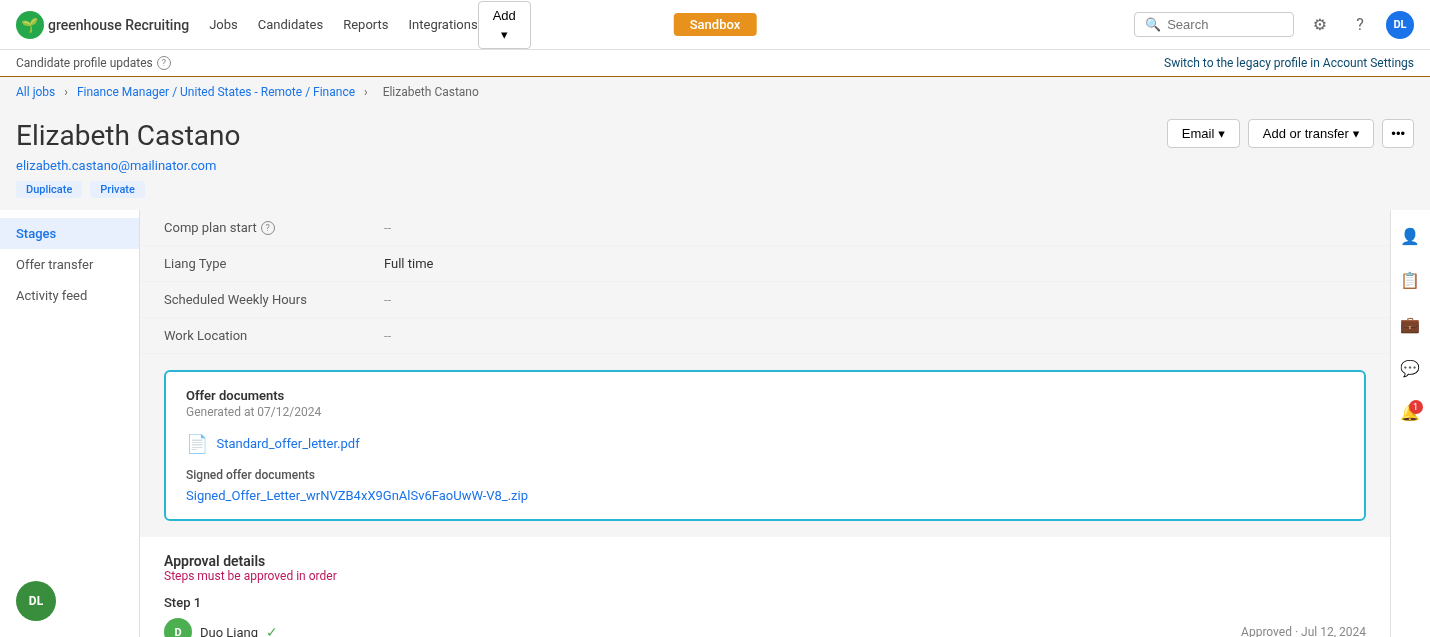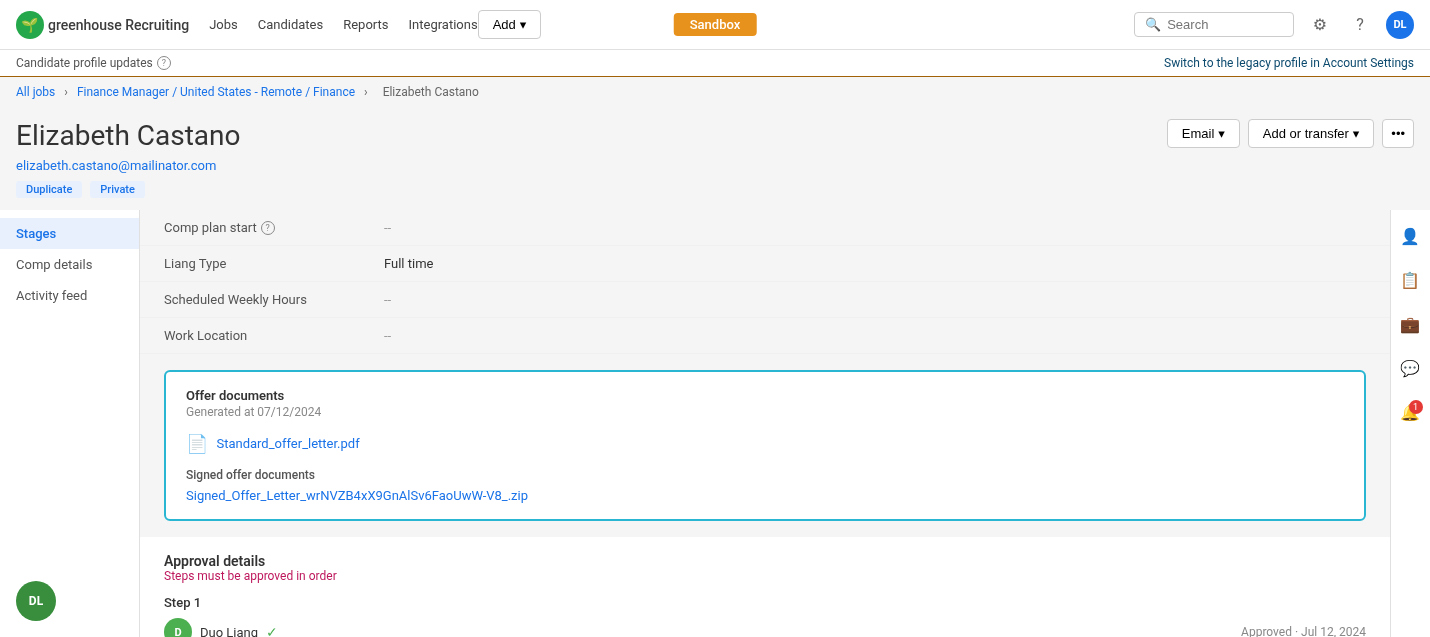--- a/index.html
+++ b/index.html
@@ -85,20 +85,21 @@
     .add-btn {
       background: white;
       border: 1px solid #ccc;
       border-radius: 4px;
       padding: 6px 14px;
       font-size: 13px;
       cursor: pointer;
       display: flex;
       align-items: center;
       gap: 4px;
+      flex-direction: column;
     }
     .nav-icon {
       width: 28px;
       height: 28px;
       display: flex;
       align-items: center;
       justify-content: center;
       color: #666;
       cursor: pointer;
       font-size: 16px;
@@ -522,21 +523,21 @@
       <span>▾</span>
     </button>
     <button class="more-btn">•••</button>
   </div>
 </div>
 
 <div class="main-layout">
 
   <div class="left-sidebar">
     <div class="sidebar-item active">Stages</div>
-    <div class="sidebar-item">Comp details</div>
+    <div class="sidebar-item">Offer transfer</div>
     <div class="sidebar-item">Activity feed</div>
   </div>
 
   <div class="content-area">
 
     <div class="field-row">
       <div class="field-label">
         <span>Comp plan start</span>
         <span class="help-icon">?</span>
       </div>

